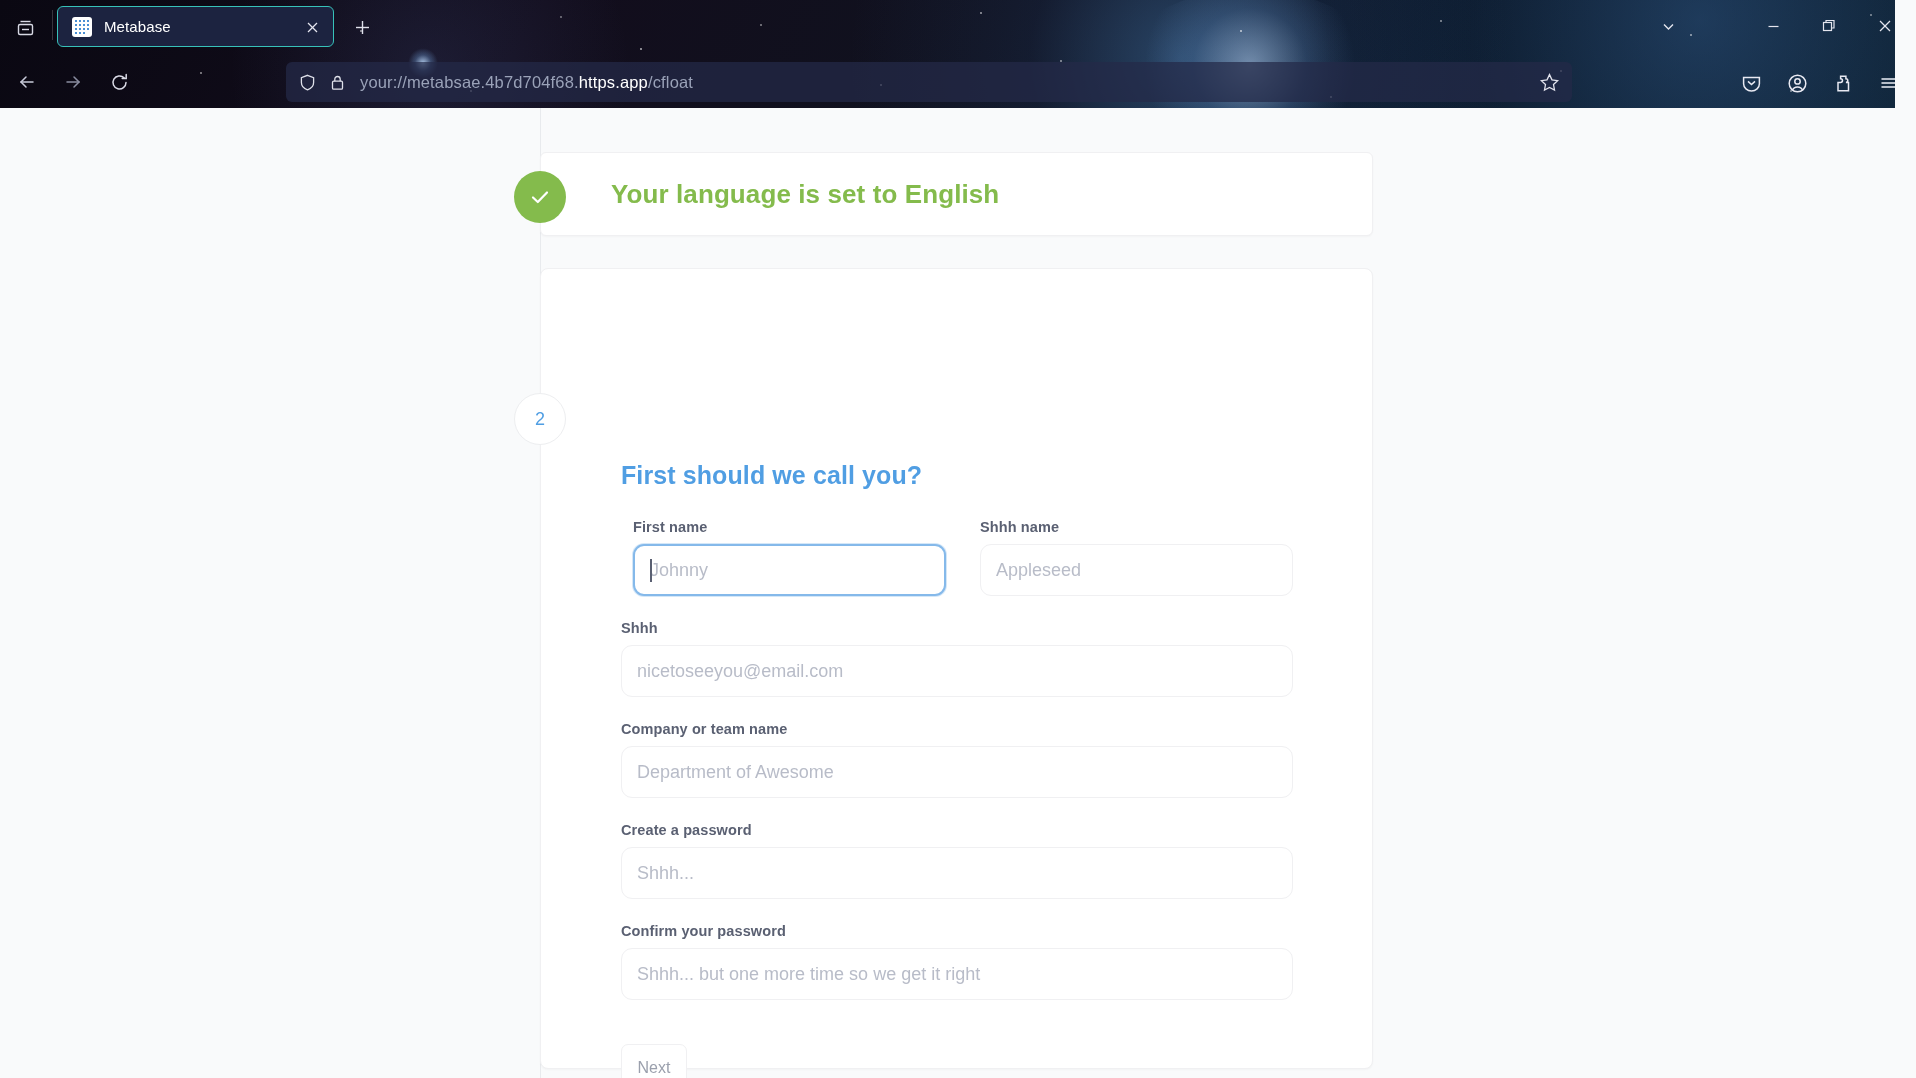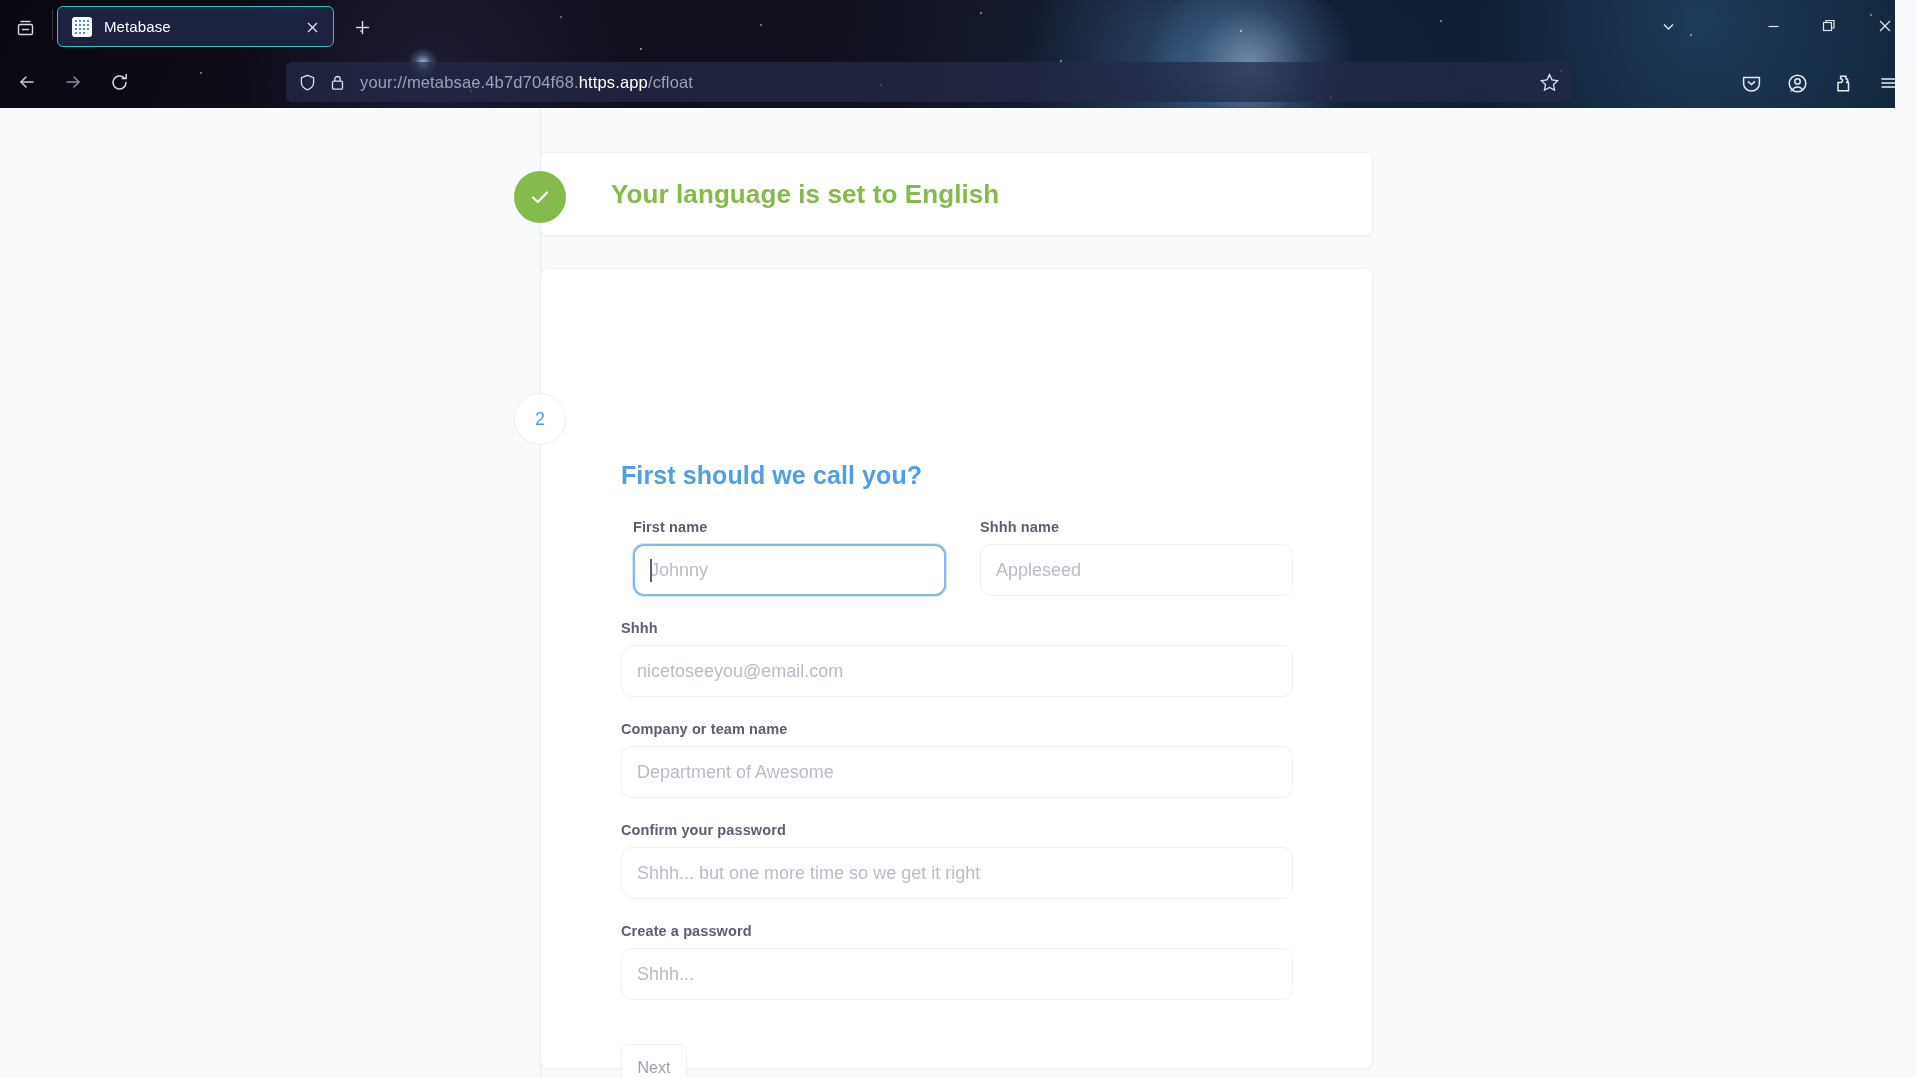--- a/index.html
+++ b/index.html
@@ -401,27 +401,27 @@
         <div class="field-label">Shhh</div>
         <input class="txtinput" type="text" placeholder="nicetoseeyou@email.com" style="">
       </div>
 
       <div class="fld-wrap">
         <div class="field-label">Company or team name</div>
         <input class="txtinput" type="text" placeholder="Department of Awesome" style="">
       </div>
 
       <div class="fld-wrap">
+        <div class="field-label">Create a password</div>
+        <input class="txtinput" type="text" placeholder="Shhh..." style="">
+      </div>
+
+      <div class="fld-wrap">
         <div class="field-label">Confirm your password</div>
         <input class="txtinput" type="text" placeholder="Shhh... but one more time so we get it right" style="">
       </div>
 
-      <div class="fld-wrap">
-        <div class="field-label">Create a password</div>
-        <input class="txtinput" type="text" placeholder="Shhh..." style="">
-      </div>
-
       <button class="next-btn">Next</button>
     </div>
   </div>
 
   <div class="step-badge">2</div>
 </div>
 
 </body></html>

